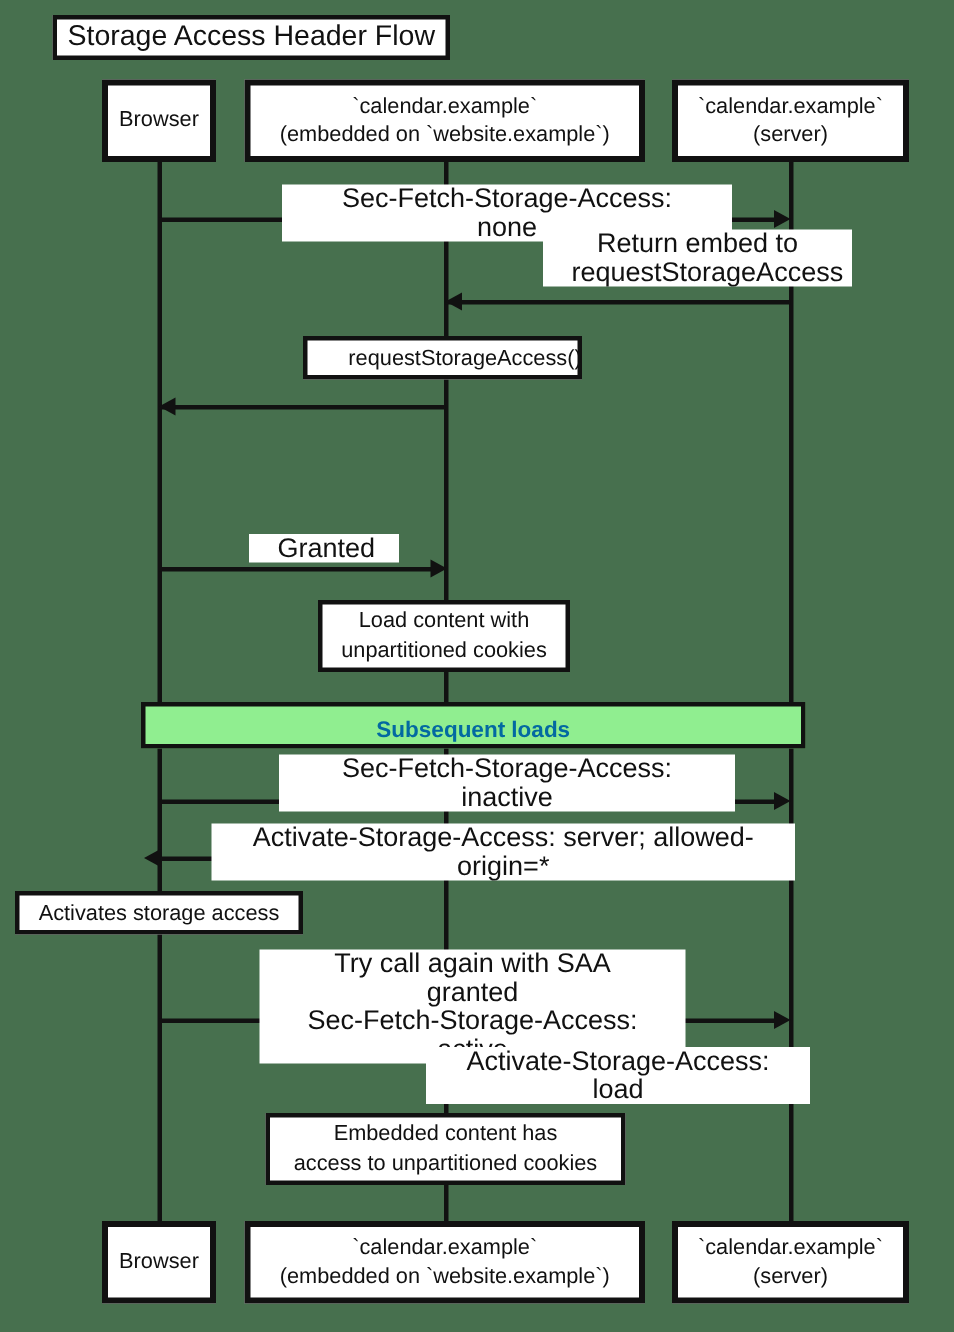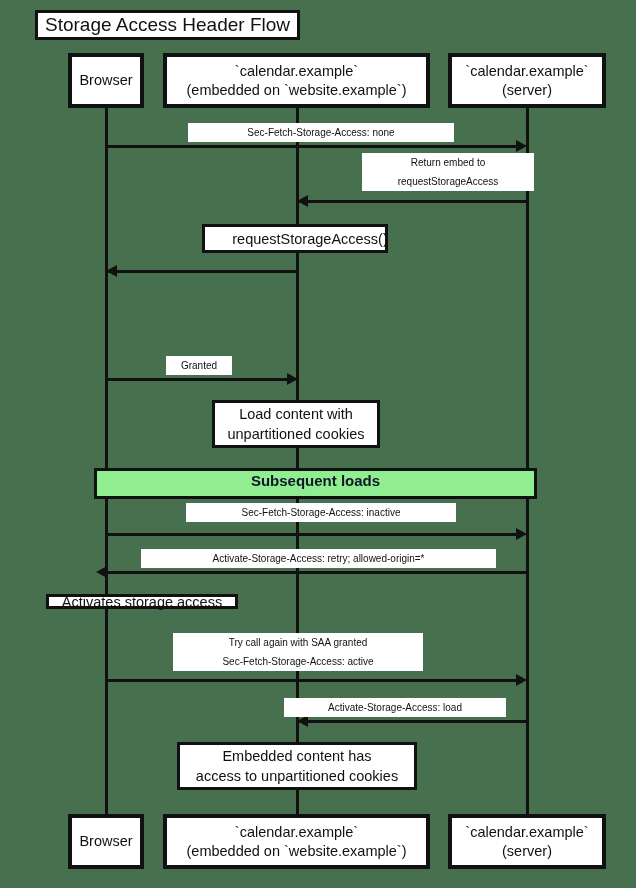--- a/index.html
+++ b/index.html
@@ -76,25 +76,25 @@
     border-bottom: 6px solid transparent;
   }
   .arrowhead.right { border-left: 11px solid #111111; }
   .arrowhead.left  { border-right: 11px solid #111111; }
 
   
   .msg-label {
     position: absolute;
     background: #ffffff;
     color: #111111;
-    font-size: 10px;
+    font-size: 18px;
     line-height: 19px;
     text-align: center;
     white-space: pre-line;
-    padding: 0 2px;
+    padding: 0 19px;
   }
 
   
   .note-box {
     position: absolute;
     border: 3px solid #111111;
     background: #ffffff;
     color: #111111;
     font-size: 14.5px;
     line-height: 20px;
@@ -106,23 +106,23 @@
     justify-content: center;
     padding: 1px 6px;
   }
 
   
   .divider {
     position: absolute;
     border: 3px solid #111111;
     box-sizing: border-box;
     display: flex;
-    align-items: flex-start;
+    align-items: flex-end;
     justify-content: center;
-    color: #0f172a;
+    color: #0369a1;
     font-size: 15px;
     font-weight: bold;
     line-height: 19px;
   }
 </style>
 </head>
 <body>
 
 <div id="diagram">
 
@@ -173,23 +173,23 @@
   <div class="divider" style="left:94px; top:468px; width:443px; height:31px; background:#90ee90;">
     <span>Subsequent loads</span>
   </div>
 
   <div class="msg" style="left:106px; top:533px; width:412px;"></div>
   <div class="arrowhead right" style="left:516px; top:528px;"></div>
   <div class="msg-label" style="left:186px; top:503px; width:266px;">Sec-Fetch-Storage-Access: inactive</div>
 
   <div class="msg" style="left:106px; top:571px; width:421px;"></div>
   <div class="arrowhead left" style="left:96px; top:566px;"></div>
-  <div class="msg-label" style="left:141px; top:549px; width:351px;">Activate-Storage-Access: retry; allowed-origin=*</div>
-
-  <div class="note-box" style="left:10px; top:594px; width:192px; height:15px;margin-left:36px;">
+  <div class="msg-label" style="left:141px; top:549px; width:351px;">Activate-Storage-Access: server; allowed-origin=*</div>
+
+  <div class="note-box" style="left:10px; top:594px; width:192px; height:29px;">
     <span>Activates storage access</span>
   </div>
 
   <div class="msg" style="left:106px; top:679px; width:412px;"></div>
   <div class="arrowhead right" style="left:516px; top:674px;"></div>
   <div class="msg-label" style="left:173px; top:633px; width:246px;">Try call again with SAA granted
 Sec-Fetch-Storage-Access: active</div>
 
   <div class="msg" style="left:297px; top:720px; width:230px;"></div>
   <div class="arrowhead left" style="left:297px; top:715px;"></div>

